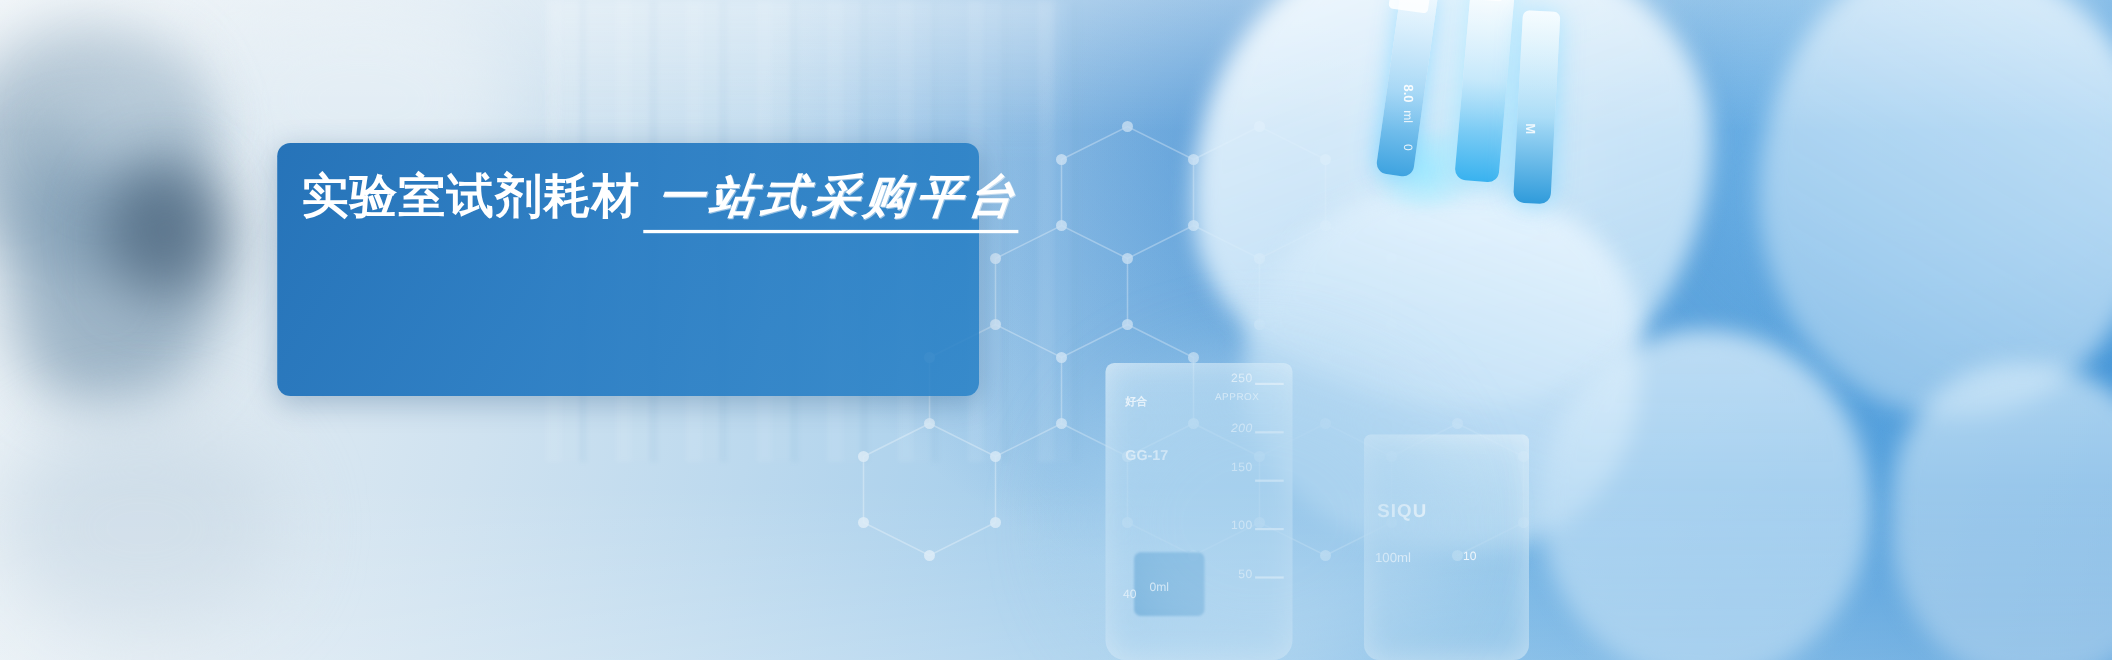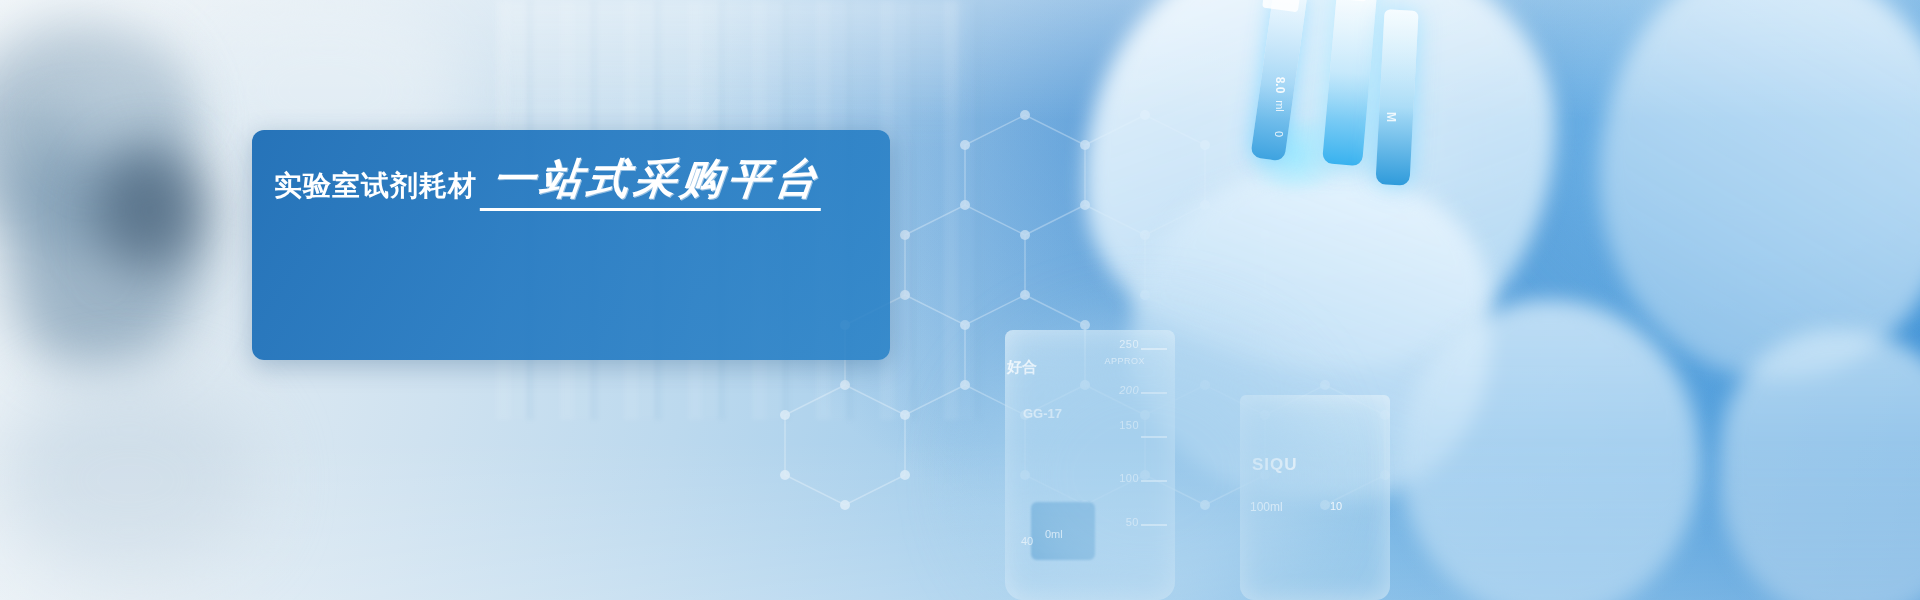--- a/index.html
+++ b/index.html
@@ -94,21 +94,21 @@
   
   .panel{
     position:absolute;left:252px;top:130px;width:638px;height:230px;
     background:linear-gradient(120deg,rgba(24,106,180,.93) 0%,rgba(31,118,192,.90) 45%,rgba(38,128,198,.86) 100%);
     border-radius:12px;
     box-shadow:0 6px 26px rgba(10,60,110,.28);
   }
   .headline{position:absolute;left:22px;top:28px;display:flex;align-items:flex-end;white-space:nowrap;}
   .h-main{
     font-family:"Liberation Sans","DejaVu Sans",sans-serif;
-    font-weight:bold;font-size:28px;color:#ffffff;letter-spacing:1px;line-height:1;
+    font-weight:bold;font-size:43px;color:#ffffff;letter-spacing:1px;line-height:1;
   }
   .h-calli{
     position:relative;margin-left:16px;
     font-family:"Liberation Serif","DejaVu Serif",serif;
     font-weight:bold;font-style:italic;font-size:42px;color:#ffffff;
     letter-spacing:5px;line-height:1;transform:skewX(-6deg);
     text-shadow:1px 1px 0 rgba(255,255,255,.5);
   }
   .h-calli::after{
     content:"";position:absolute;left:-10px;right:-2px;bottom:-11px;height:3px;background:#ffffff;
@@ -230,21 +230,21 @@
     <div class="gl" style="top:26px;right:30px;font-size:9px;">APPROX</div>
     <div class="grad" style="top:62px;"></div>
     <div class="gl" style="top:54px;font-style:italic;">200</div>
     <div class="grad" style="top:106px;"></div>
     <div class="gl" style="top:89px;">150</div>
     <div class="grad" style="top:150px;"></div>
     <div class="gl" style="top:142px;">100</div>
     <div class="grad" style="top:194px;"></div>
     <div class="gl" style="top:186px;">50</div>
     <div class="liquid"></div>
-    <div class="beaker-label" style="left:2px;top:28px;font-size:15px;">好合</div>
+    <div class="beaker-label" style="left:18px;top:28px;font-size:10px;">好合</div>
     <div class="beaker-label" style="left:18px;top:76px;">GG-17</div>
     <div class="beaker-label" style="left:16px;top:205px;font-size:11px;font-weight:normal;">40</div>
     <div class="beaker-label" style="left:40px;top:198px;font-size:11px;font-weight:normal;">0ml</div>
   </div>
 
   <div class="cyl2">
     <div style="position:absolute;left:12px;top:60px;color:rgba(255,255,255,.92);font-size:17px;font-weight:bold;letter-spacing:1px;">SIQU</div>
     <div style="position:absolute;left:10px;top:105px;color:rgba(255,255,255,.9);font-size:12px;">100ml</div>
     <div style="position:absolute;left:90px;top:105px;color:rgba(255,255,255,.9);font-size:11px;">10</div>
   </div>

